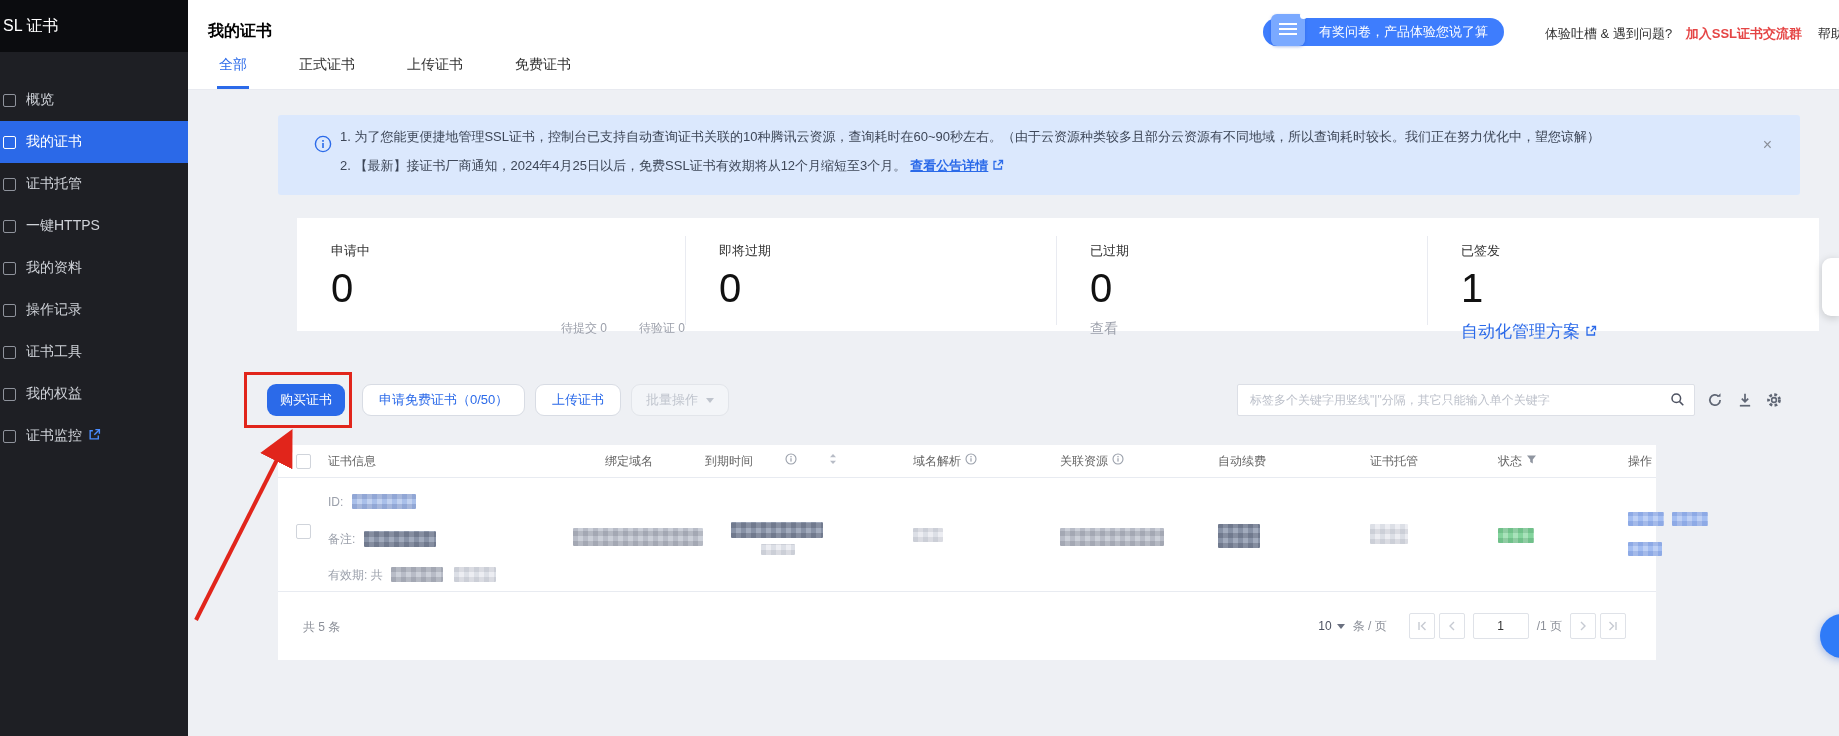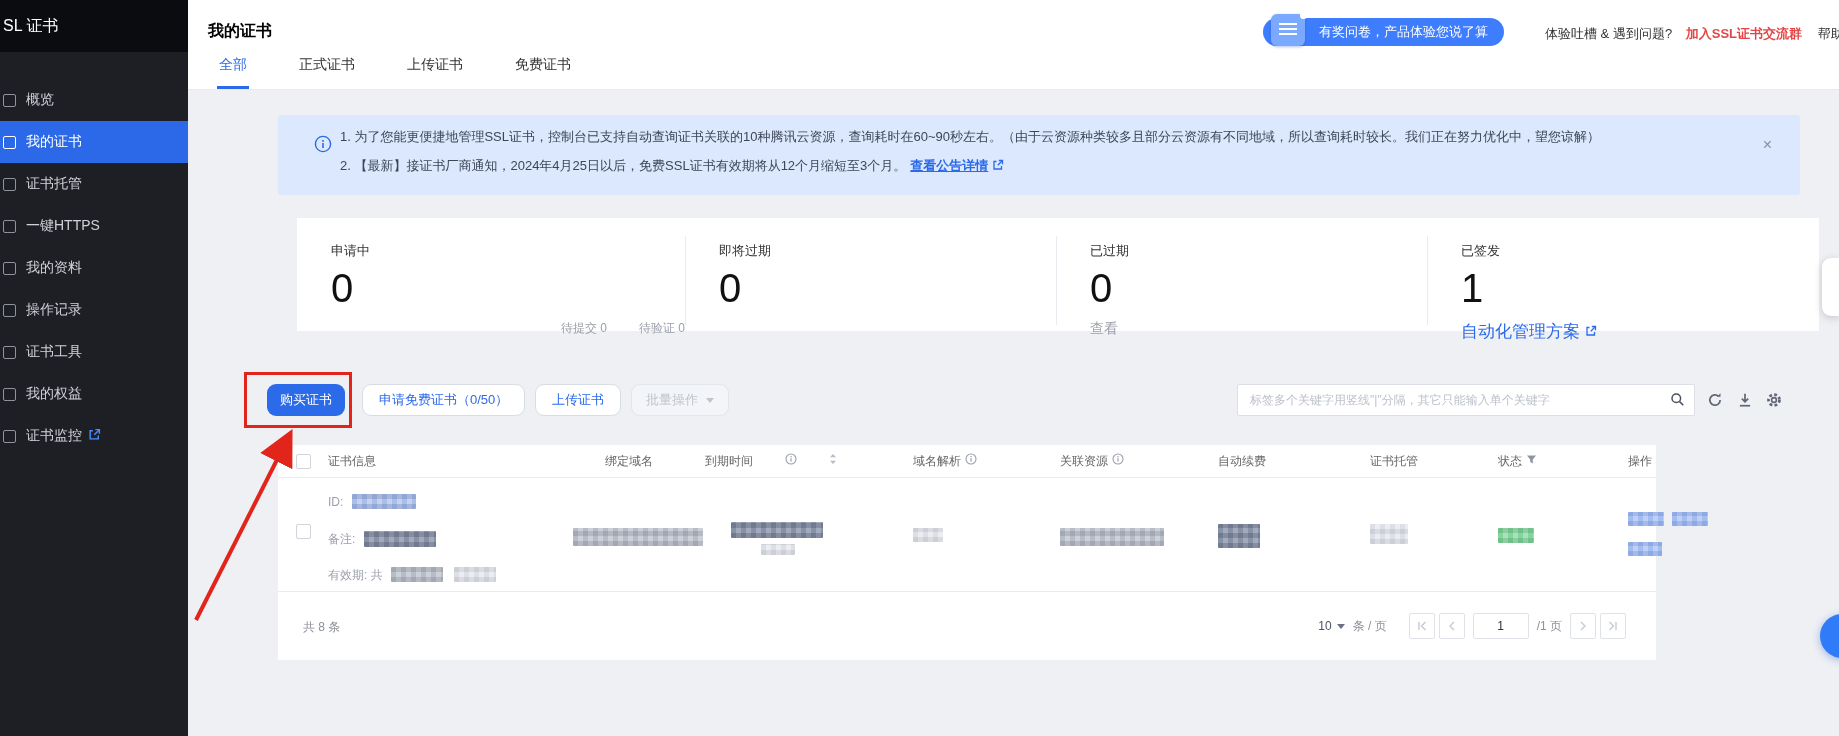--- a/index.html
+++ b/index.html
@@ -311,21 +311,21 @@
       <span class="mosaic m-gray" style="position:absolute; left:782px; top:50px; width:104px; height:18px;"></span>
       <span class="mosaic m-dark" style="position:absolute; left:940px; top:46px; width:42px; height:24px;"></span>
       <span class="mosaic m-light" style="position:absolute; left:1092px; top:46px; width:38px; height:20px;"></span>
       <span class="mosaic m-green" style="position:absolute; left:1220px; top:50px; width:36px; height:15px;"></span>
       <span class="mosaic m-link" style="position:absolute; left:1350px; top:34px; width:36px; height:14px;"></span>
       <span class="mosaic m-link" style="position:absolute; left:1394px; top:34px; width:36px; height:14px;"></span>
       <span class="mosaic m-link" style="position:absolute; left:1350px; top:64px; width:34px; height:14px;"></span>
     </div>
 
     <div class="pager">
-      <span class="pg-total">共 8 条</span>
+      <span class="pg-total">共 5 条</span>
       <div class="pg-right">
         <span class="pg-size">
           <span>10</span>
           <span class="caret-down"></span>
         </span>
         <span class="pg-unit">条 / 页</span>
         <span class="pg-btn">
             <svg width="12" height="12" viewBox="0 0 12 12">
               <path d="M3 2v8" stroke="#c6cad2" stroke-width="1.4"></path>
               <path d="M9.5 2L5.5 6l4 4" fill="none" stroke="#c6cad2" stroke-width="1.4"></path>

